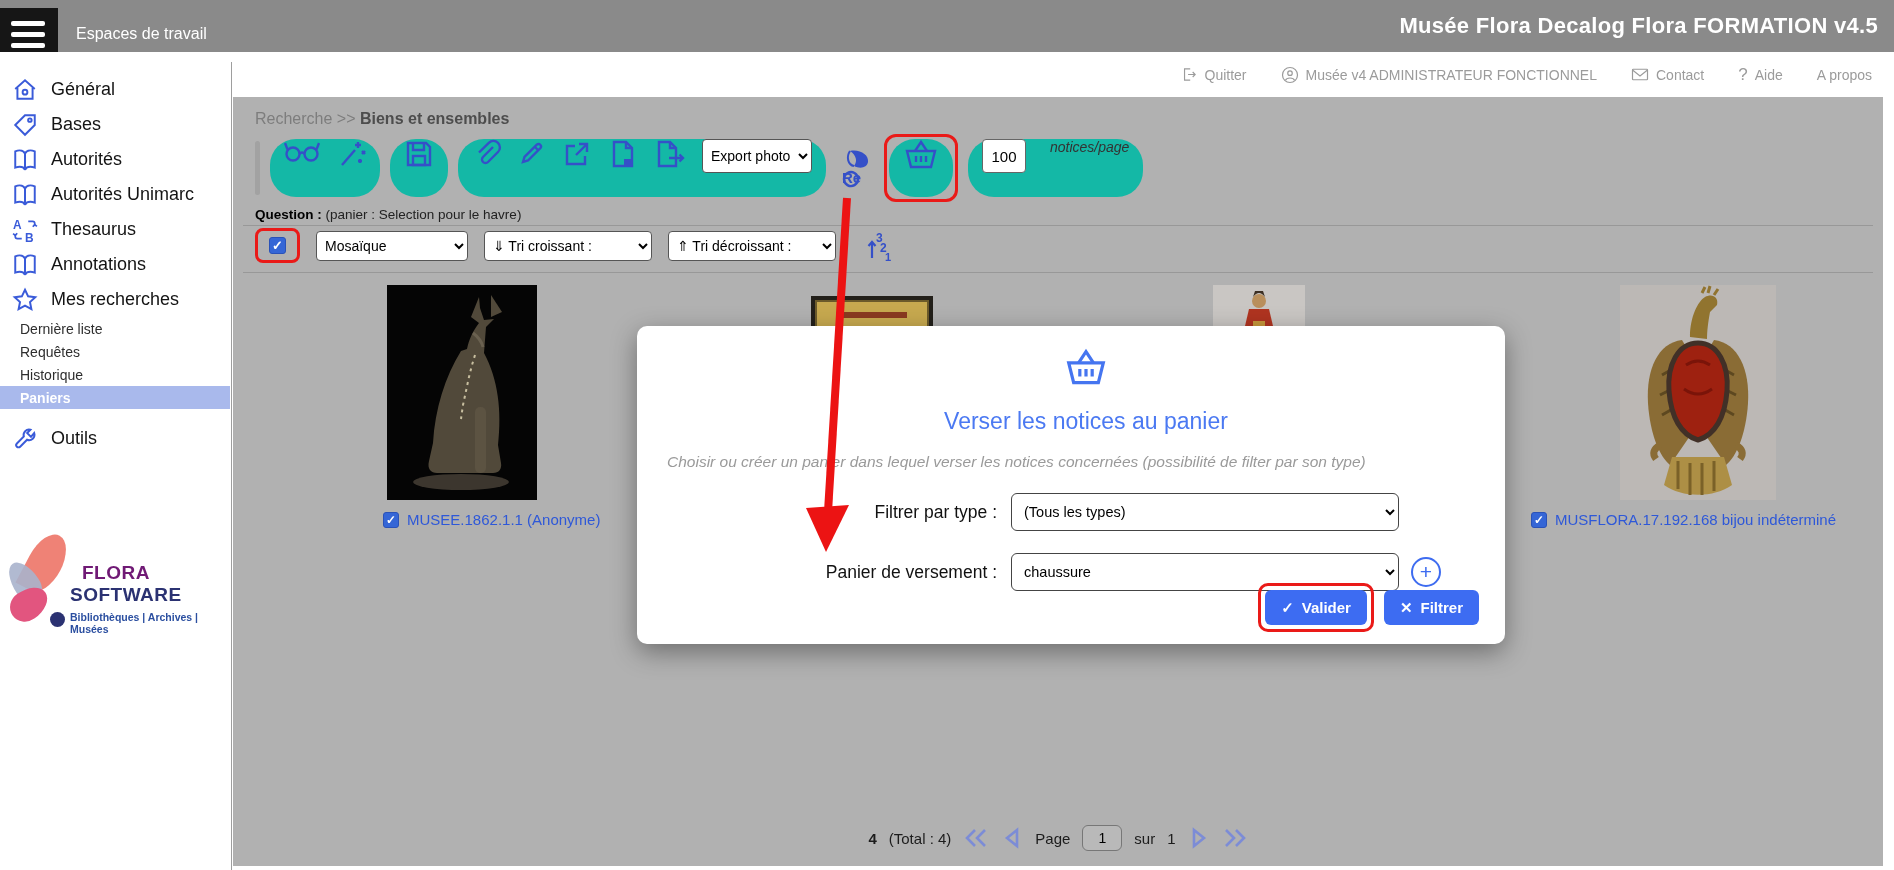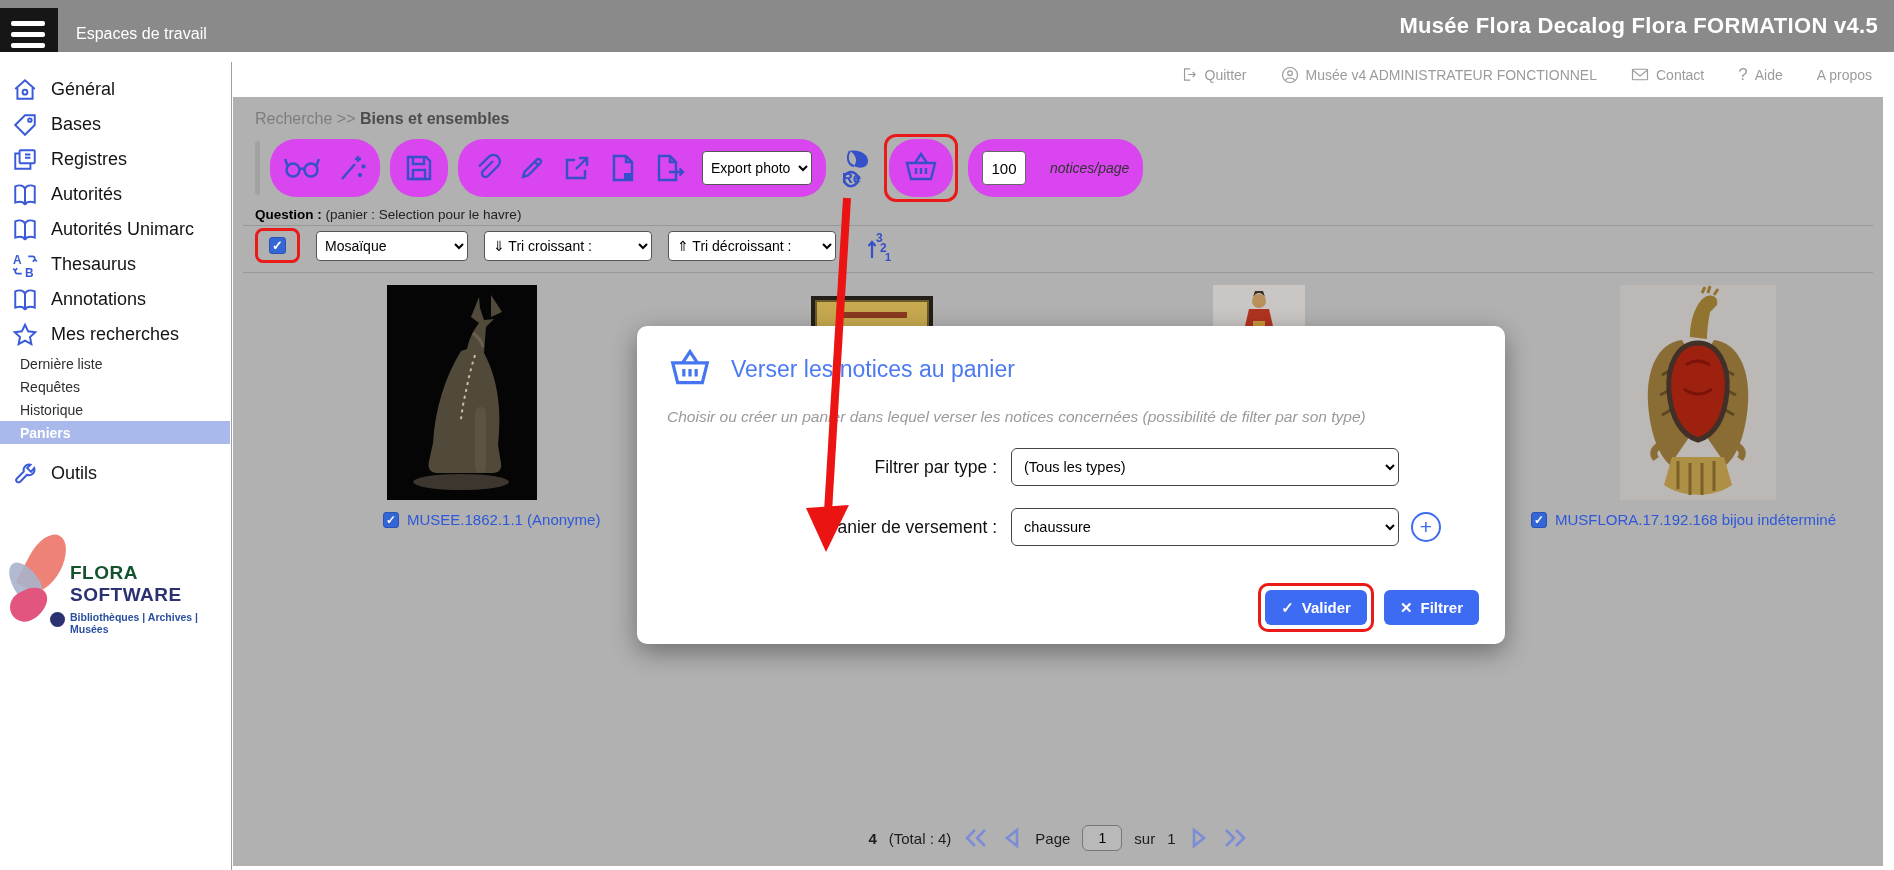--- a/index.html
+++ b/index.html
@@ -31,32 +31,32 @@
 
   .logo-block { position:absolute; left:6px; top:466px; width:220px; height:110px; }
   .petals { position:absolute; left:2px; top:4px; width:60px; height:100px; }
   .petal { position:absolute; border-radius:50% 50% 50% 50% / 60% 60% 40% 40%; }
   .petal.coral { width:34px; height:62px; background:#ef8276; left:20px; top:0; transform:rotate(28deg); border-radius:50% 50% 50% 0; }
   .petal.gray { width:26px; height:44px; background:#a9b3cc; left:4px; top:28px; transform:rotate(-34deg); opacity:.9; }
   .petal.pink { width:30px; height:40px; background:#e2557f; left:6px; top:52px; transform:rotate(55deg); }
   .dot { position:absolute; width:15px; height:15px; border-radius:50%; background:#2b3272; left:42px; top:80px; }
   .logo-text { position:absolute; left:64px; top:34px; }
   .logo-line { font-size:19px; font-weight:bold; letter-spacing:.5px; }
-  .logo-line .flora { color:#14532d; }
+  .logo-line .flora { color:#701a75;margin-left:12px; }
   .logo-line .software { color:#2b3272; }
   .logo-tagline { margin-top:5px; font-size:10.5px; font-weight:bold; color:#2b4fa0; }
 
   
   .content { position:absolute; left:233px; top:97px; width:1650px; height:769px; background:#b1b1b1; }
   .breadcrumb { padding:13px 0 0 22px; font-size:16px; color:#7d7d7d; }
   .breadcrumb b { color:#4d4d4d; }
 
   .toolbar { position:absolute; left:22px; top:41px; height:60px; display:flex; align-items:center; gap:10px; }
   .tb-divider { width:5px; height:54px; background:#a2a2a2; border-radius:3px; }
-  .pill { background:#d946ef; border-radius:26px; height:58px; display:flex; align-items:center; gap:16px; padding:0 14px; }
+  .pill { background:#14b8a6; border-radius:26px; height:58px; display:flex; gap:16px; padding:0 14px; }
   .pill svg { stroke:#3550c8; fill:none; stroke-width:2.4; cursor:pointer; }
   .export-select { height:34px; font-size:14px; border:1px solid #555; border-radius:4px; background:#fff; padding:0 4px; }
   .re-icon { position:relative; width:38px; height:42px; cursor:pointer; }
   .re-icon svg { stroke:none; }
   .red-outline { border:3px solid #ea1a18; border-radius:12px; padding:2px; }
   .num-input { width:44px; height:34px; text-align:center; font-size:15px; border:1px solid #666; border-radius:4px; background:#fff; }
   .npp-label { font-size:14px; color:#333;font-style:italic; }
 
   .question-line { position:absolute; left:22px; top:110px; font-size:13.5px; color:#222; }
   .question-line b { color:#000; }
@@ -76,21 +76,21 @@
   .caption .checkbox { width:16px; height:16px; font-size:12px; }
   .caption a { color:#2e58d8; font-size:15px; text-decoration:none; cursor:pointer; }
 
   .pagination { position:absolute; left:0; top:728px; width:1650px; display:flex; align-items:center; justify-content:center; gap:12px; font-size:15px; color:#1c1c1c; }
   .pagination .cnt { font-weight:bold; }
   .pg-icon { stroke:#7c8cd6; fill:none; stroke-width:2.6; cursor:pointer; }
   .page-input { width:40px; height:26px; text-align:center; font-size:14px; background:#b9b9b9; border:1px solid #777; border-radius:6px; }
 
   
   .modal { position:absolute; left:637px; top:326px; width:868px; height:318px; background:#fff; border-radius:10px; box-shadow:0 8px 26px rgba(0,0,0,.38); z-index:10; }
-  .modal-header { display:flex; align-items:center; gap:18px; padding:22px 0 0 30px; }
+  .modal-header { display:flex; align-items:center; gap:18px; padding:22px 0 0 30px;flex-direction:column; }
   .modal-header svg { stroke:#4575f0; fill:none; stroke-width:2.6; }
   .modal-title { color:#4b79f2; font-size:23px; }
   .modal-sub { margin:18px 0 0 30px; font-style:italic; font-size:15.5px; color:#9a9a9a; }
   .mrow { display:flex; align-items:center; margin-top:22px; }
   .mrow:first-of-type { margin-top:26px; }
   .mlabel { width:360px; text-align:right; font-size:17.5px; color:#111; margin-right:14px; }
   .mrow select { width:388px; height:38px; background:#fff; border:1px solid #444; border-radius:6px; font-size:14.5px; padding:0 8px; }
   .plus-circle { width:30px; height:30px; border:2.5px solid #3e6cf0; border-radius:50%; color:#3e6cf0; font-size:21px; line-height:25px; text-align:center; margin-left:12px; cursor:pointer; }
   .modal-buttons { position:absolute; right:26px; bottom:12px; display:flex; align-items:center; gap:10px; }
   .btn { background:#3d6cf2; color:#fff; font-weight:bold; font-size:15px; border:none; border-radius:6px; height:35px; padding:0 16px; display:flex; align-items:center; gap:8px; cursor:pointer; }
@@ -152,28 +152,20 @@
           <circle cx="12" cy="14" r="2.2"></circle>
         </svg>
       <span class="lbl">Général</span>
     </div>
     <div class="nav-item">
       <svg width="26" height="26" viewBox="0 0 24 24">
           <path d="M3 12 L12 3 H21 V12 L12 21 Z"></path>
           <circle cx="16.5" cy="7.5" r="1.6"></circle>
         </svg>
       <span class="lbl">Bases</span>
-    </div>
-    <div class="nav-item">
-      <svg width="26" height="26" viewBox="0 0 24 24">
-          <rect x="7" y="3" width="14" height="12" rx="1"></rect>
-          <path d="M7 6 H3 V20 H17 V15"></path>
-          <path d="M12 7 h5 M12 10 h5"></path>
-        </svg>
-      <span class="lbl">Registres</span>
     </div>
     <div class="nav-item">
       <svg width="26" height="26" viewBox="0 0 24 24">
           <path d="M3 4 C8 2 11 4 12 6 V21 C11 19 8 17.5 3 19 Z"></path>
           <path d="M21 4 C16 2 13 4 12 6 V21 C13 19 16 17.5 21 19 Z"></path>
         </svg>
       <span class="lbl">Autorités</span>
     </div>
     <div class="nav-item">
       <svg width="26" height="26" viewBox="0 0 24 24">

